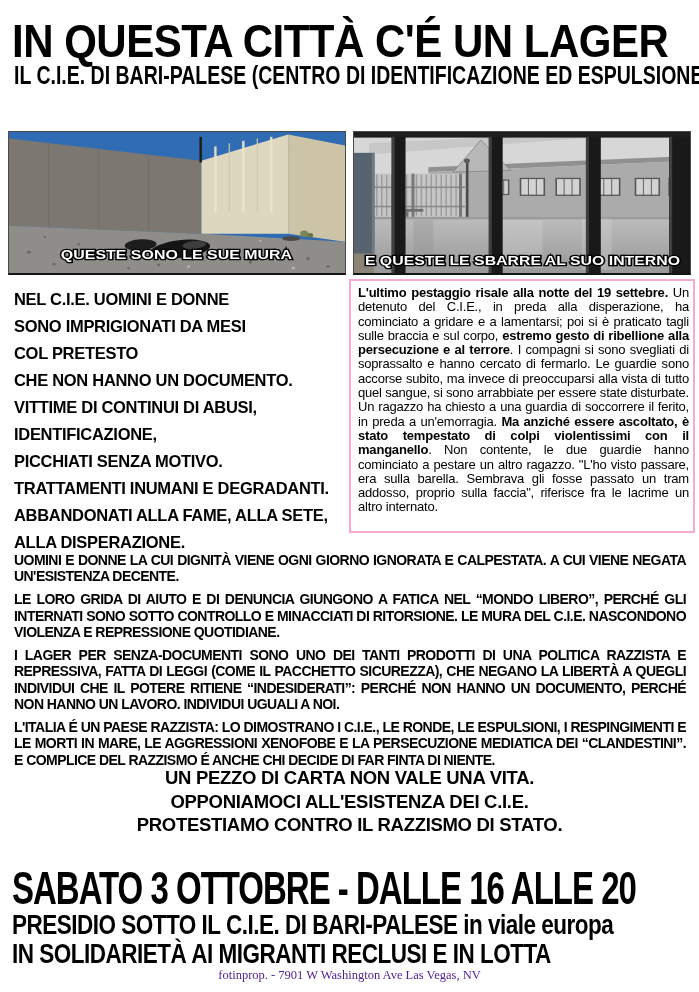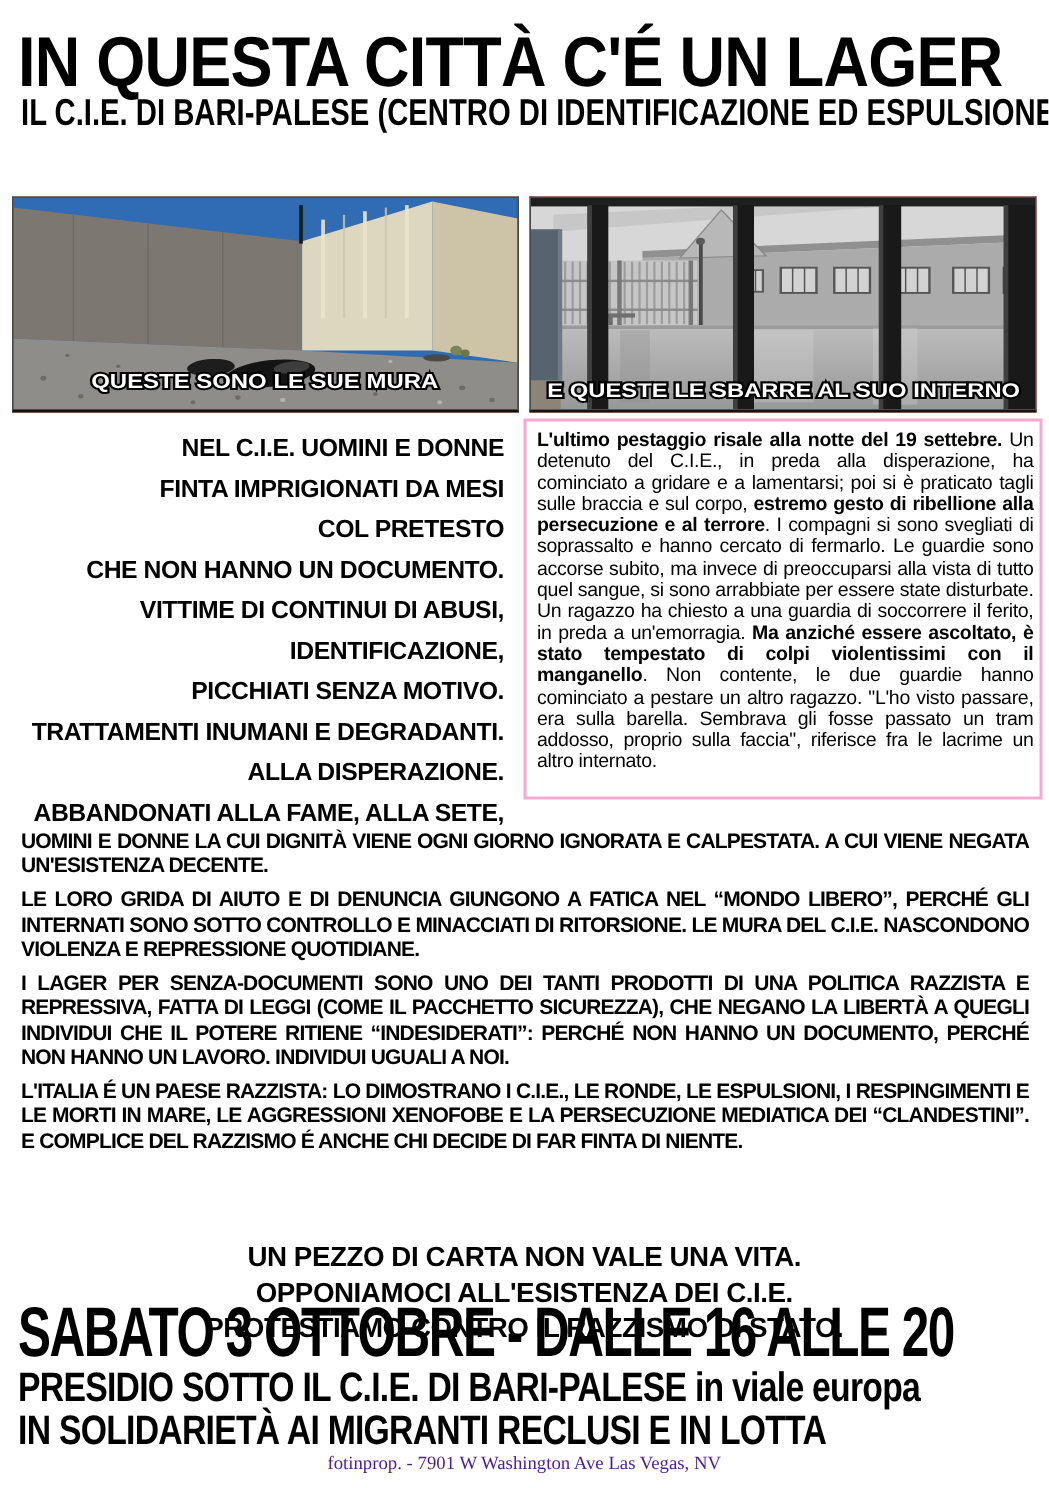--- a/index.html
+++ b/index.html
@@ -13,45 +13,45 @@
     font-size:42px;font-weight:bold;line-height:1;letter-spacing:-0.5px;
     white-space:nowrap;transform:scaleY(1.12);transform-origin:top left;height:46px;
   }
   .subtitle{
     position:absolute;top:64px;left:14px;right:14px;
     font-size:19.5px;font-weight:bold;line-height:1;letter-spacing:0;
     white-space:nowrap;transform:scaleY(1.28);transform-origin:top left;height:24px;
   }
   
   .photo-row{position:absolute;top:96px;left:8px;right:8px;height:179px;display:flex;gap:7px;}
-  .photo{flex:1;border:1px solid #4a4a4a;border-bottom:2px solid #141414;overflow:hidden;background:#c2410c;margin-top:35px;}
+  .photo{flex:1;border:1px solid #4a4a4a;border-bottom:2px solid #141414;overflow:hidden;background:#0369a1;margin-top:35px;}
   .photo svg{display:block;width:100%;height:100%;}
   .cap{
     font-family:"Liberation Sans",sans-serif;font-weight:bold;
     fill:#ffffff;stroke:#000000;stroke-width:3.4px;paint-order:stroke;
   }
   
   .intro-col{
     position:absolute;top:286px;left:14px;width:322px;
-    text-align:right;font-weight:bold;font-size:16.5px;line-height:27px;letter-spacing:-0.3px;
+    text-align:left;font-weight:bold;font-size:16.5px;line-height:27px;letter-spacing:-0.3px;
   }
   .testimony{
     position:absolute;top:279px;left:349px;width:346px;height:254px;box-sizing:border-box;
     border:2px solid #f9a8d4;padding:5px 4px 4px 7px;
     font-size:13px;line-height:1.1;letter-spacing:-0.2px;text-align:justify;
   }
   
   .paras{position:absolute;top:552px;left:14px;right:13px;}
   .para{
     font-weight:bold;font-size:14px;line-height:1.16;letter-spacing:-0.55px;
     text-align:justify;margin:0 0 7px 0;
   }
   
   .slogan{
-    position:absolute;top:826px;left:0;right:0;text-align:center;
+    position:absolute;top:766px;left:0;right:0;text-align:center;
     font-weight:bold;font-size:18.5px;line-height:1.28;letter-spacing:-0.3px;
   }
   
   .event{position:absolute;top:864px;left:12px;right:12px;}
   .event-line1{
     font-size:33px;font-weight:bold;line-height:1;letter-spacing:-1px;white-space:nowrap;
     transform:scaleY(1.42);transform-origin:top left;height:48px;
   }
   .event-line2,.event-line3{
     font-size:22.5px;font-weight:bold;line-height:1;letter-spacing:-0.5px;white-space:nowrap;
@@ -215,29 +215,29 @@
           <rect x="318" y="6" width="21" height="170" fill="#191919"></rect>
             <rect x="318" y="6" width="3" height="170" fill="#3f3f3f"></rect>
         </g>
         <text class="cap" x="170" y="166" font-size="16.5" text-anchor="middle" textLength="318" lengthAdjust="spacingAndGlyphs">E QUESTE LE SBARRE AL SUO INTERNO</text>
       </svg>
     </div>
   </div>
 
   <div class="intro-col">
       <div>NEL C.I.E. UOMINI E DONNE</div>
-      <div>FINTA IMPRIGIONATI DA MESI</div>
+      <div>SONO IMPRIGIONATI DA MESI</div>
       <div>COL PRETESTO</div>
       <div>CHE NON HANNO UN DOCUMENTO.</div>
       <div>VITTIME DI CONTINUI DI ABUSI,</div>
       <div>IDENTIFICAZIONE,</div>
       <div>PICCHIATI SENZA MOTIVO.</div>
       <div>TRATTAMENTI INUMANI E DEGRADANTI.</div>
+      <div>ABBANDONATI ALLA FAME, ALLA SETE,</div>
       <div>ALLA DISPERAZIONE.</div>
-      <div>ABBANDONATI ALLA FAME, ALLA SETE,</div>
     </div>
 
   <div class="testimony"><span style="font-weight: bold;">L'ultimo pestaggio risale alla notte del 19 settebre.</span><span> Un detenuto del C.I.E., in preda alla disperazione, ha cominciato a gridare e a lamentarsi; poi si è praticato tagli sulle braccia e sul corpo, </span><span style="font-weight: bold;">estremo gesto di ribellione alla persecuzione e al terrore</span><span>. I compagni si sono svegliati di soprassalto e hanno cercato di fermarlo. Le guardie sono accorse subito, ma invece di preoccuparsi alla vista di tutto quel sangue, si sono arrabbiate per essere state disturbate. Un ragazzo ha chiesto a una guardia di soccorrere il ferito, in preda a un'emorragia. </span><span style="font-weight: bold;">Ma anziché essere ascoltato, è stato tempestato di colpi violentissimi con il manganello</span><span>. Non contente, le due guardie hanno cominciato a pestare un altro ragazzo. "L'ho visto passare, era sulla barella. Sembrava gli fosse passato un tram addosso, proprio sulla faccia", riferisce fra le lacrime un altro internato.</span></div>
 
   <div class="paras">
       <div class="para">UOMINI E DONNE LA CUI DIGNITÀ VIENE OGNI GIORNO IGNORATA E CALPESTATA. A CUI VIENE NEGATA UN'ESISTENZA DECENTE.</div>
       <div class="para">LE LORO GRIDA DI AIUTO E DI DENUNCIA GIUNGONO A FATICA NEL “MONDO LIBERO”, PERCHÉ GLI INTERNATI SONO SOTTO CONTROLLO E MINACCIATI DI RITORSIONE. LE MURA DEL C.I.E. NASCONDONO VIOLENZA E REPRESSIONE QUOTIDIANE.</div>
       <div class="para">I LAGER PER SENZA-DOCUMENTI SONO UNO DEI TANTI PRODOTTI DI UNA POLITICA RAZZISTA E REPRESSIVA, FATTA DI LEGGI (COME IL PACCHETTO SICUREZZA), CHE NEGANO LA LIBERTÀ A QUEGLI INDIVIDUI CHE IL POTERE RITIENE “INDESIDERATI”: PERCHÉ NON HANNO UN DOCUMENTO, PERCHÉ NON HANNO UN LAVORO. INDIVIDUI UGUALI A NOI.</div>
       <div class="para">L'ITALIA É UN PAESE RAZZISTA: LO DIMOSTRANO I C.I.E., LE RONDE, LE ESPULSIONI, I RESPINGIMENTI E LE MORTI IN MARE, LE AGGRESSIONI XENOFOBE E LA PERSECUZIONE MEDIATICA DEI “CLANDESTINI”. E COMPLICE DEL RAZZISMO É ANCHE CHI DECIDE DI FAR FINTA DI NIENTE.</div>
     </div>

